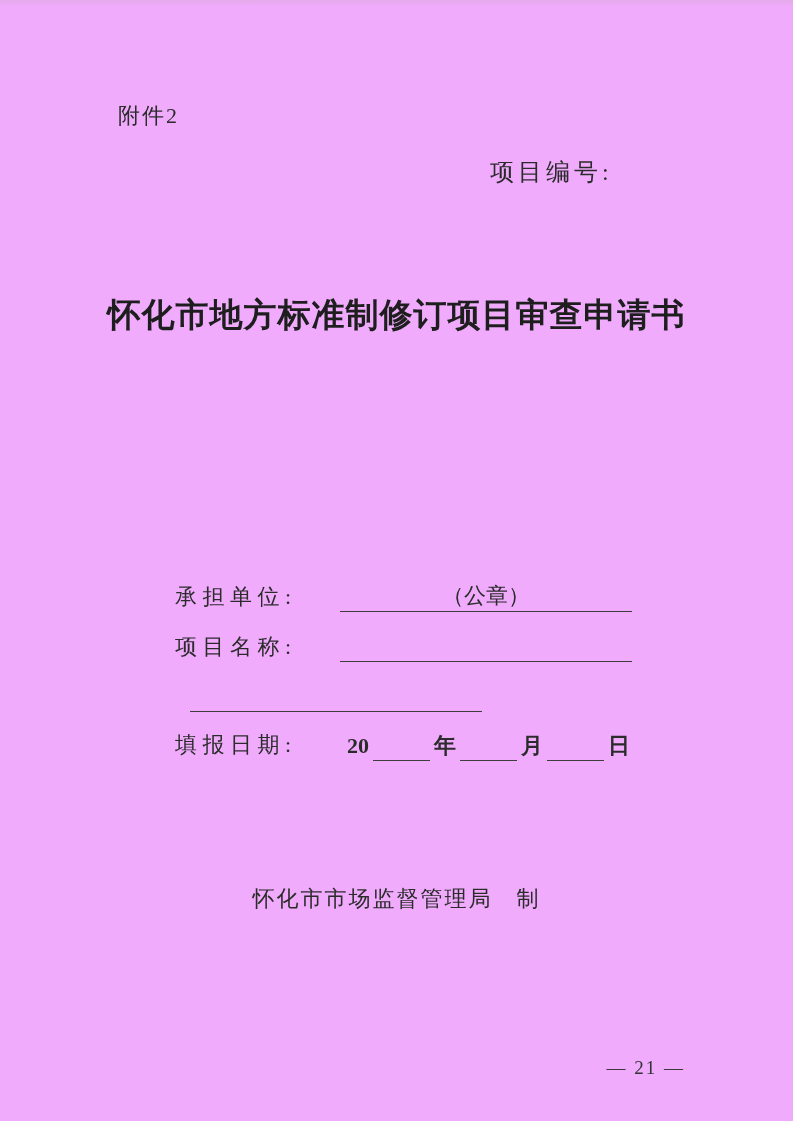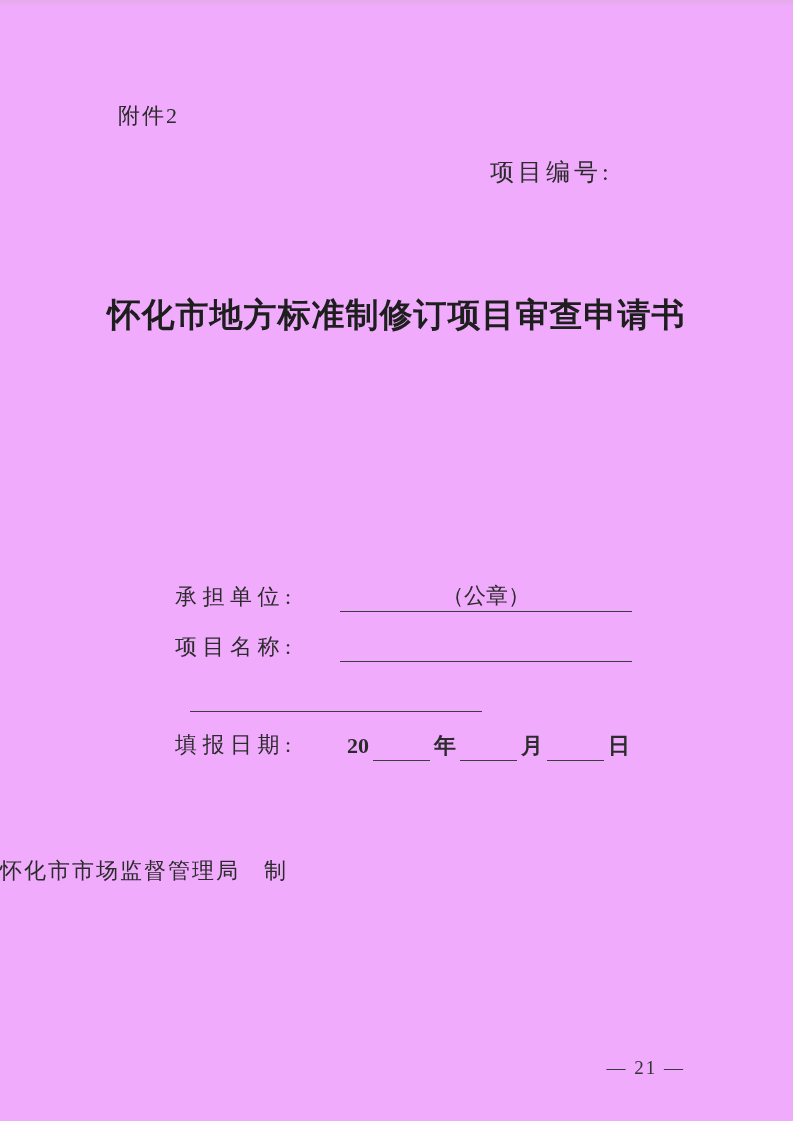--- a/index.html
+++ b/index.html
@@ -104,21 +104,22 @@
     display: inline-block;
     width: 57px;
     height: 30px;
     border-bottom: 1.5px solid #3d3d3d;
     margin: 0 4px;
   }
   .publisher {
     position: absolute;
     left: 0;
     right: 0;
-    top: 856px;
+    top: 884px;
+    text-align: center;
     font-size: 22px;
     letter-spacing: 2px;
   }
   .page-number {
     position: absolute;
     right: 108px;
     top: 1057px;
     font-size: 19px;
     letter-spacing: 2px;
     color: #333;

